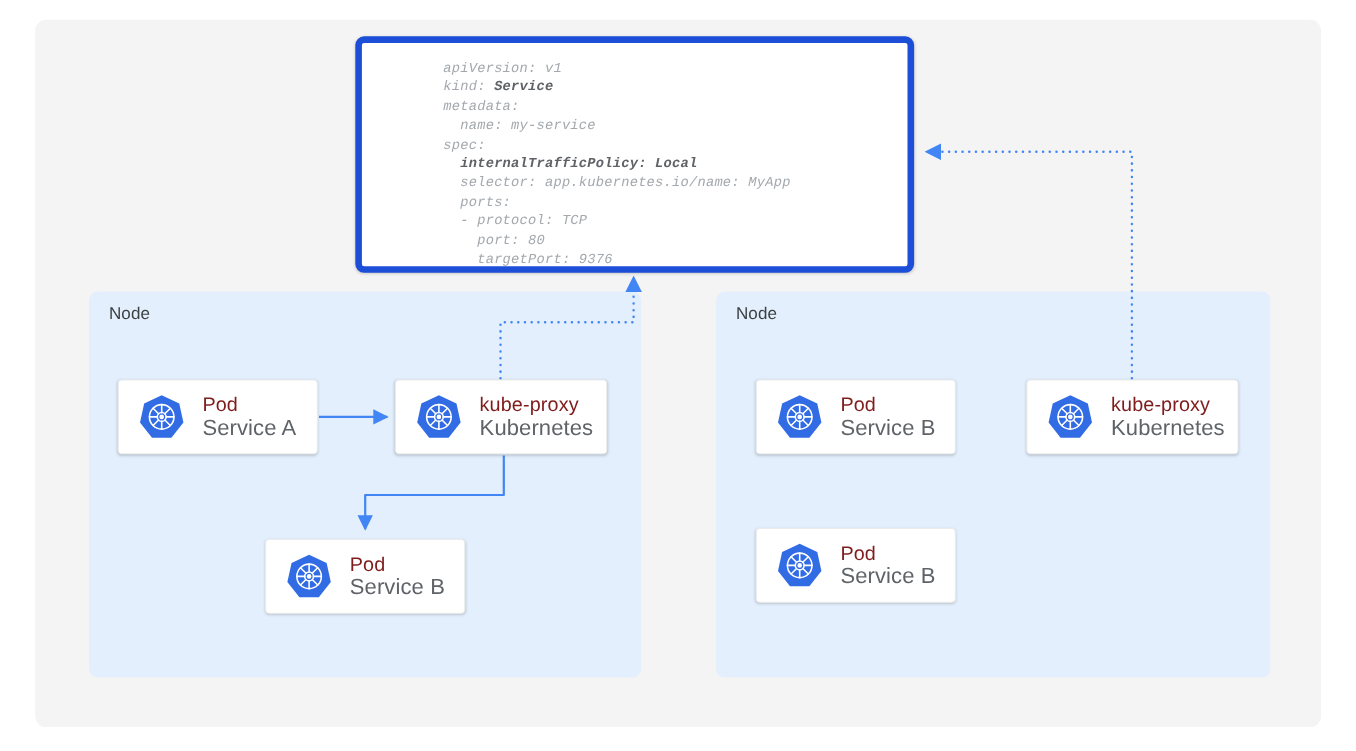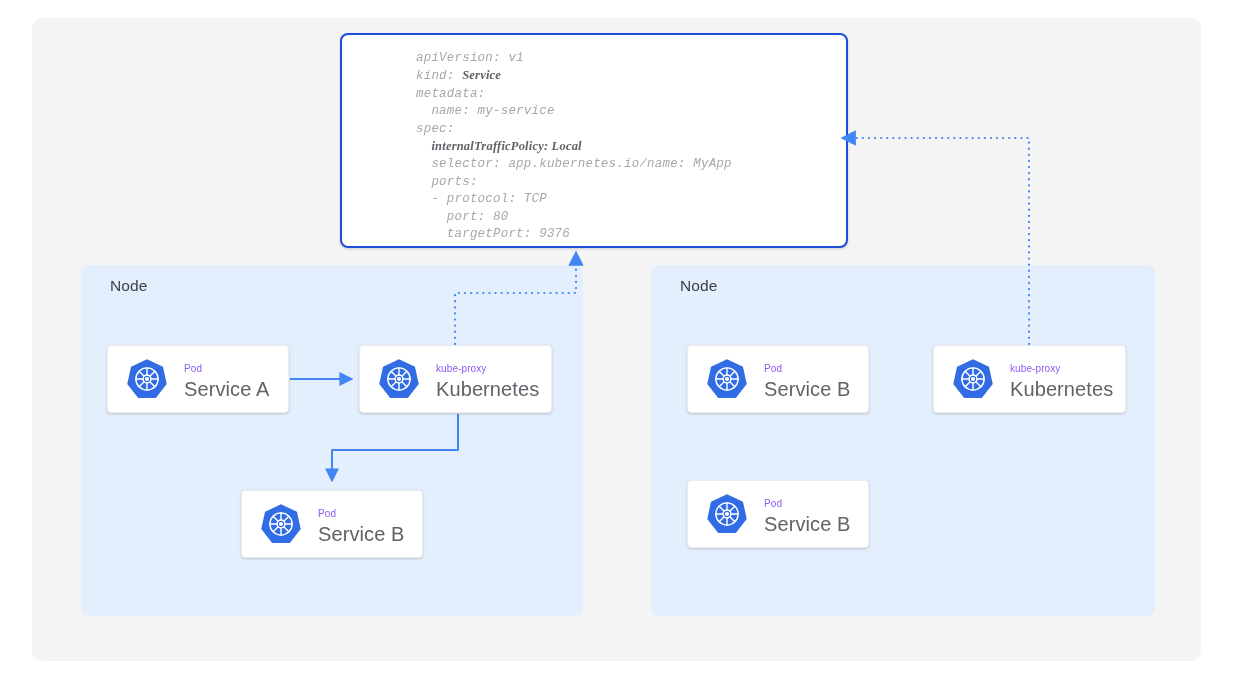--- a/index.html
+++ b/index.html
@@ -28,26 +28,26 @@
     top: 18px;
     width: 1169px;
     height: 643px;
     background: #f4f4f4;
     border-radius: 10px;
   }
 
   
   .yaml-card {
     position: absolute;
-    left: 340px;
+    left: 323px;
     top: 33px;
     width: 508px;
     height: 215px;
     background: #ffffff;
-    border: 2px solid #1d4ed8;
+    border: 6px solid #1d4ed8;
     border-radius: 8px;
     box-shadow: 0 1px 3px rgba(60,64,67,0.14), 0 1px 2px rgba(60,64,67,0.08);
     box-sizing: border-box;
     overflow: hidden;
   }
   .yaml-body {
     position: absolute;
     left: 74px;
     top: 15px;
     font-family: "Liberation Mono", "DejaVu Sans Mono", monospace;
@@ -56,34 +56,33 @@
     font-style: italic;
     color: #a3a8ad;
     white-space: pre;
     letter-spacing: 0.2px;
   }
   .yaml-line { display: block; }
   .yaml-line b {
     font-weight: bold;
     font-style: italic;
     color: #5f6368;
-    font-family: Liberation Serif, serif;
   }
 
   
   .node {
     position: absolute;
     background: #e3effc;
     border-radius: 8px;
   }
   .node.left  { left: 81px;  top: 265px; width: 502px; height: 351px; }
   .node.right { left: 651px; top: 265px; width: 504px; height: 351px; }
   .node-label {
     position: absolute;
-    left: 29px;
+    left: 18px;
     top: 12px;
     font-size: 15.5px;
     color: #3c4043;
     letter-spacing: 0.1px;
   }
 
   
   .card {
     position: absolute;
     background: #ffffff;
@@ -102,22 +101,22 @@
     height: 42px;
     display: block;
   }
   .card .card-text {
     margin-left: 16px;
     display: flex;
     flex-direction: column;
     justify-content: center;
   }
   .card-title {
-    font-size: 10px;
-    color: #8b5cf6;
+    font-size: 18px;
+    color: #7f1d1d;
     line-height: 19px;
     letter-spacing: 0.1px;
   }
   .card-sub {
     font-size: 20px;
     color: #5f6368;
     line-height: 19px;
     letter-spacing: 0.1px;
     margin-top: 2px;
   }

